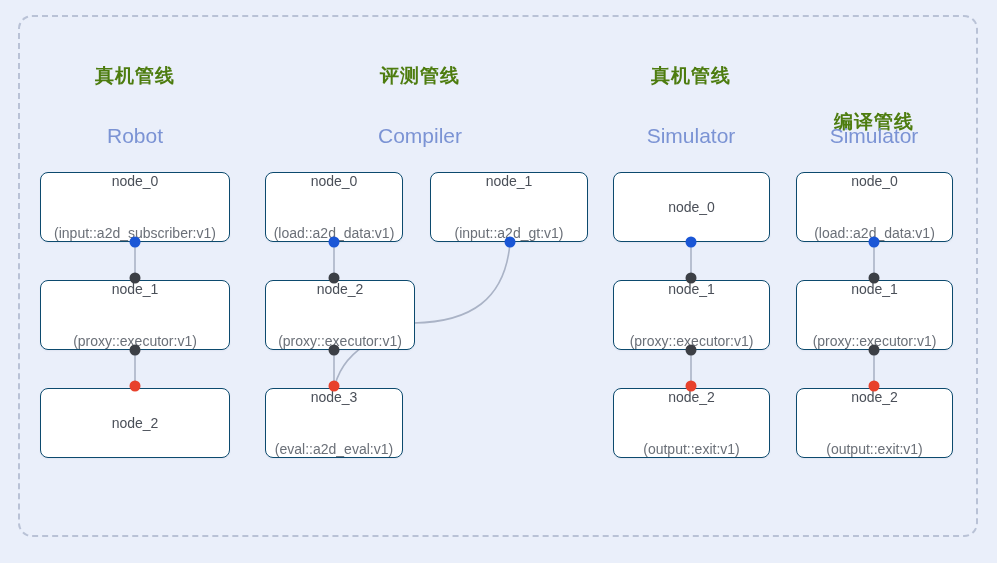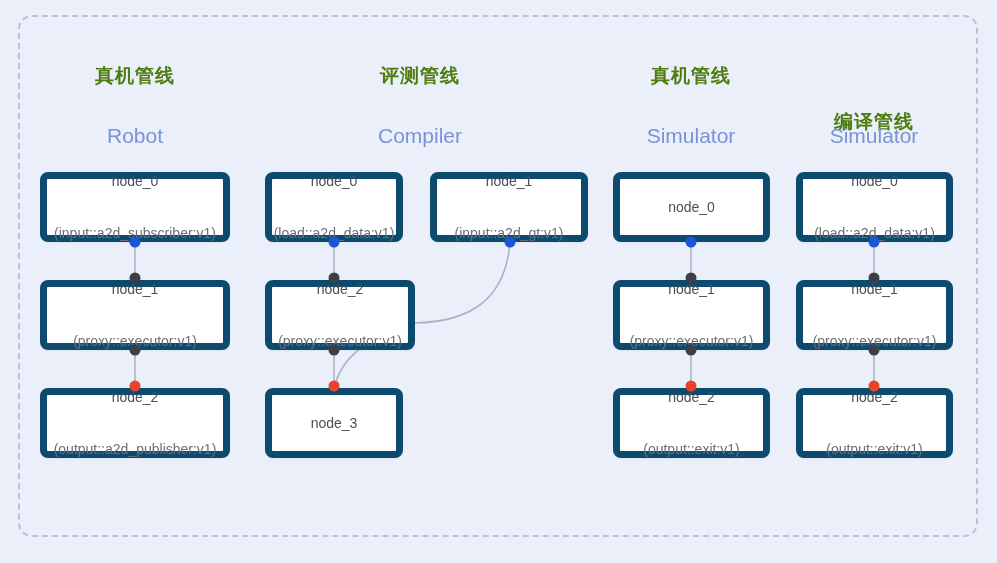--- a/index.html
+++ b/index.html
@@ -45,21 +45,21 @@
     text-align: center;
     font-size: 21px;
     color: #7b93d4;
     white-space: nowrap;
     transform: translateX(-50%);
   }
   .node-box {
     position: absolute;
     box-sizing: border-box;
     background: #ffffff;
-    border: 7px solid #0c4a6e;
+    border: 1px solid #0c4a6e;
     border-radius: 8px;
     box-shadow: 0 1px 2px rgba(60, 70, 100, 0.06);
     display: flex;
     flex-direction: column;
     align-items: center;
     justify-content: center;
     text-align: center;
   }
   .node-title {
     font-size: 14px;
@@ -143,41 +143,41 @@
   <div class="node-box" style="left:40px; top:172px; width:190px; height:70px;">
     <div class="node-title">node_0</div>
     <div class="node-sub">(input::a2d_subscriber:v1)</div>
   </div>
   <div class="node-box" style="left:40px; top:280px; width:190px; height:70px;">
     <div class="node-title">node_1</div>
     <div class="node-sub">(proxy::executor:v1)</div>
   </div>
   <div class="node-box" style="left:40px; top:388px; width:190px; height:70px;">
     <div class="node-title">node_2</div>
-    <div class="node-sub">(output::a2d_publisher:v1)</div>
   </div>
   <div class="port port-blue" style="left:135px; top:242px;"></div>
   <div class="port port-black" style="left:135px; top:278px;"></div>
   <div class="port port-black" style="left:135px; top:350px;"></div>
   <div class="port port-red" style="left:135px; top:386px;"></div>
 
   <div class="node-box" style="left:265px; top:172px; width:138px; height:70px;">
     <div class="node-title">node_0</div>
     <div class="node-sub">(load::a2d_data:v1)</div>
   </div>
   <div class="node-box" style="left:430px; top:172px; width:158px; height:70px;">
     <div class="node-title">node_1</div>
     <div class="node-sub">(input::a2d_gt:v1)</div>
   </div>
   <div class="node-box" style="left:265px; top:280px; width:150px; height:70px;">
     <div class="node-title">node_2</div>
     <div class="node-sub">(proxy::executor:v1)</div>
   </div>
   <div class="node-box" style="left:265px; top:388px; width:138px; height:70px;">
     <div class="node-title">node_3</div>
+    <div class="node-sub">(eval::a2d_eval:v1)</div>
   </div>
   <div class="port port-blue" style="left:334px; top:242px;"></div>
   <div class="port port-blue" style="left:510px; top:242px;"></div>
   <div class="port port-black" style="left:334px; top:278px;"></div>
   <div class="port port-black" style="left:334px; top:350px;"></div>
   <div class="port port-red" style="left:334px; top:386px;"></div>
 
   <div class="node-box" style="left:613px; top:172px; width:157px; height:70px;">
     <div class="node-title">node_0</div>
   </div>

